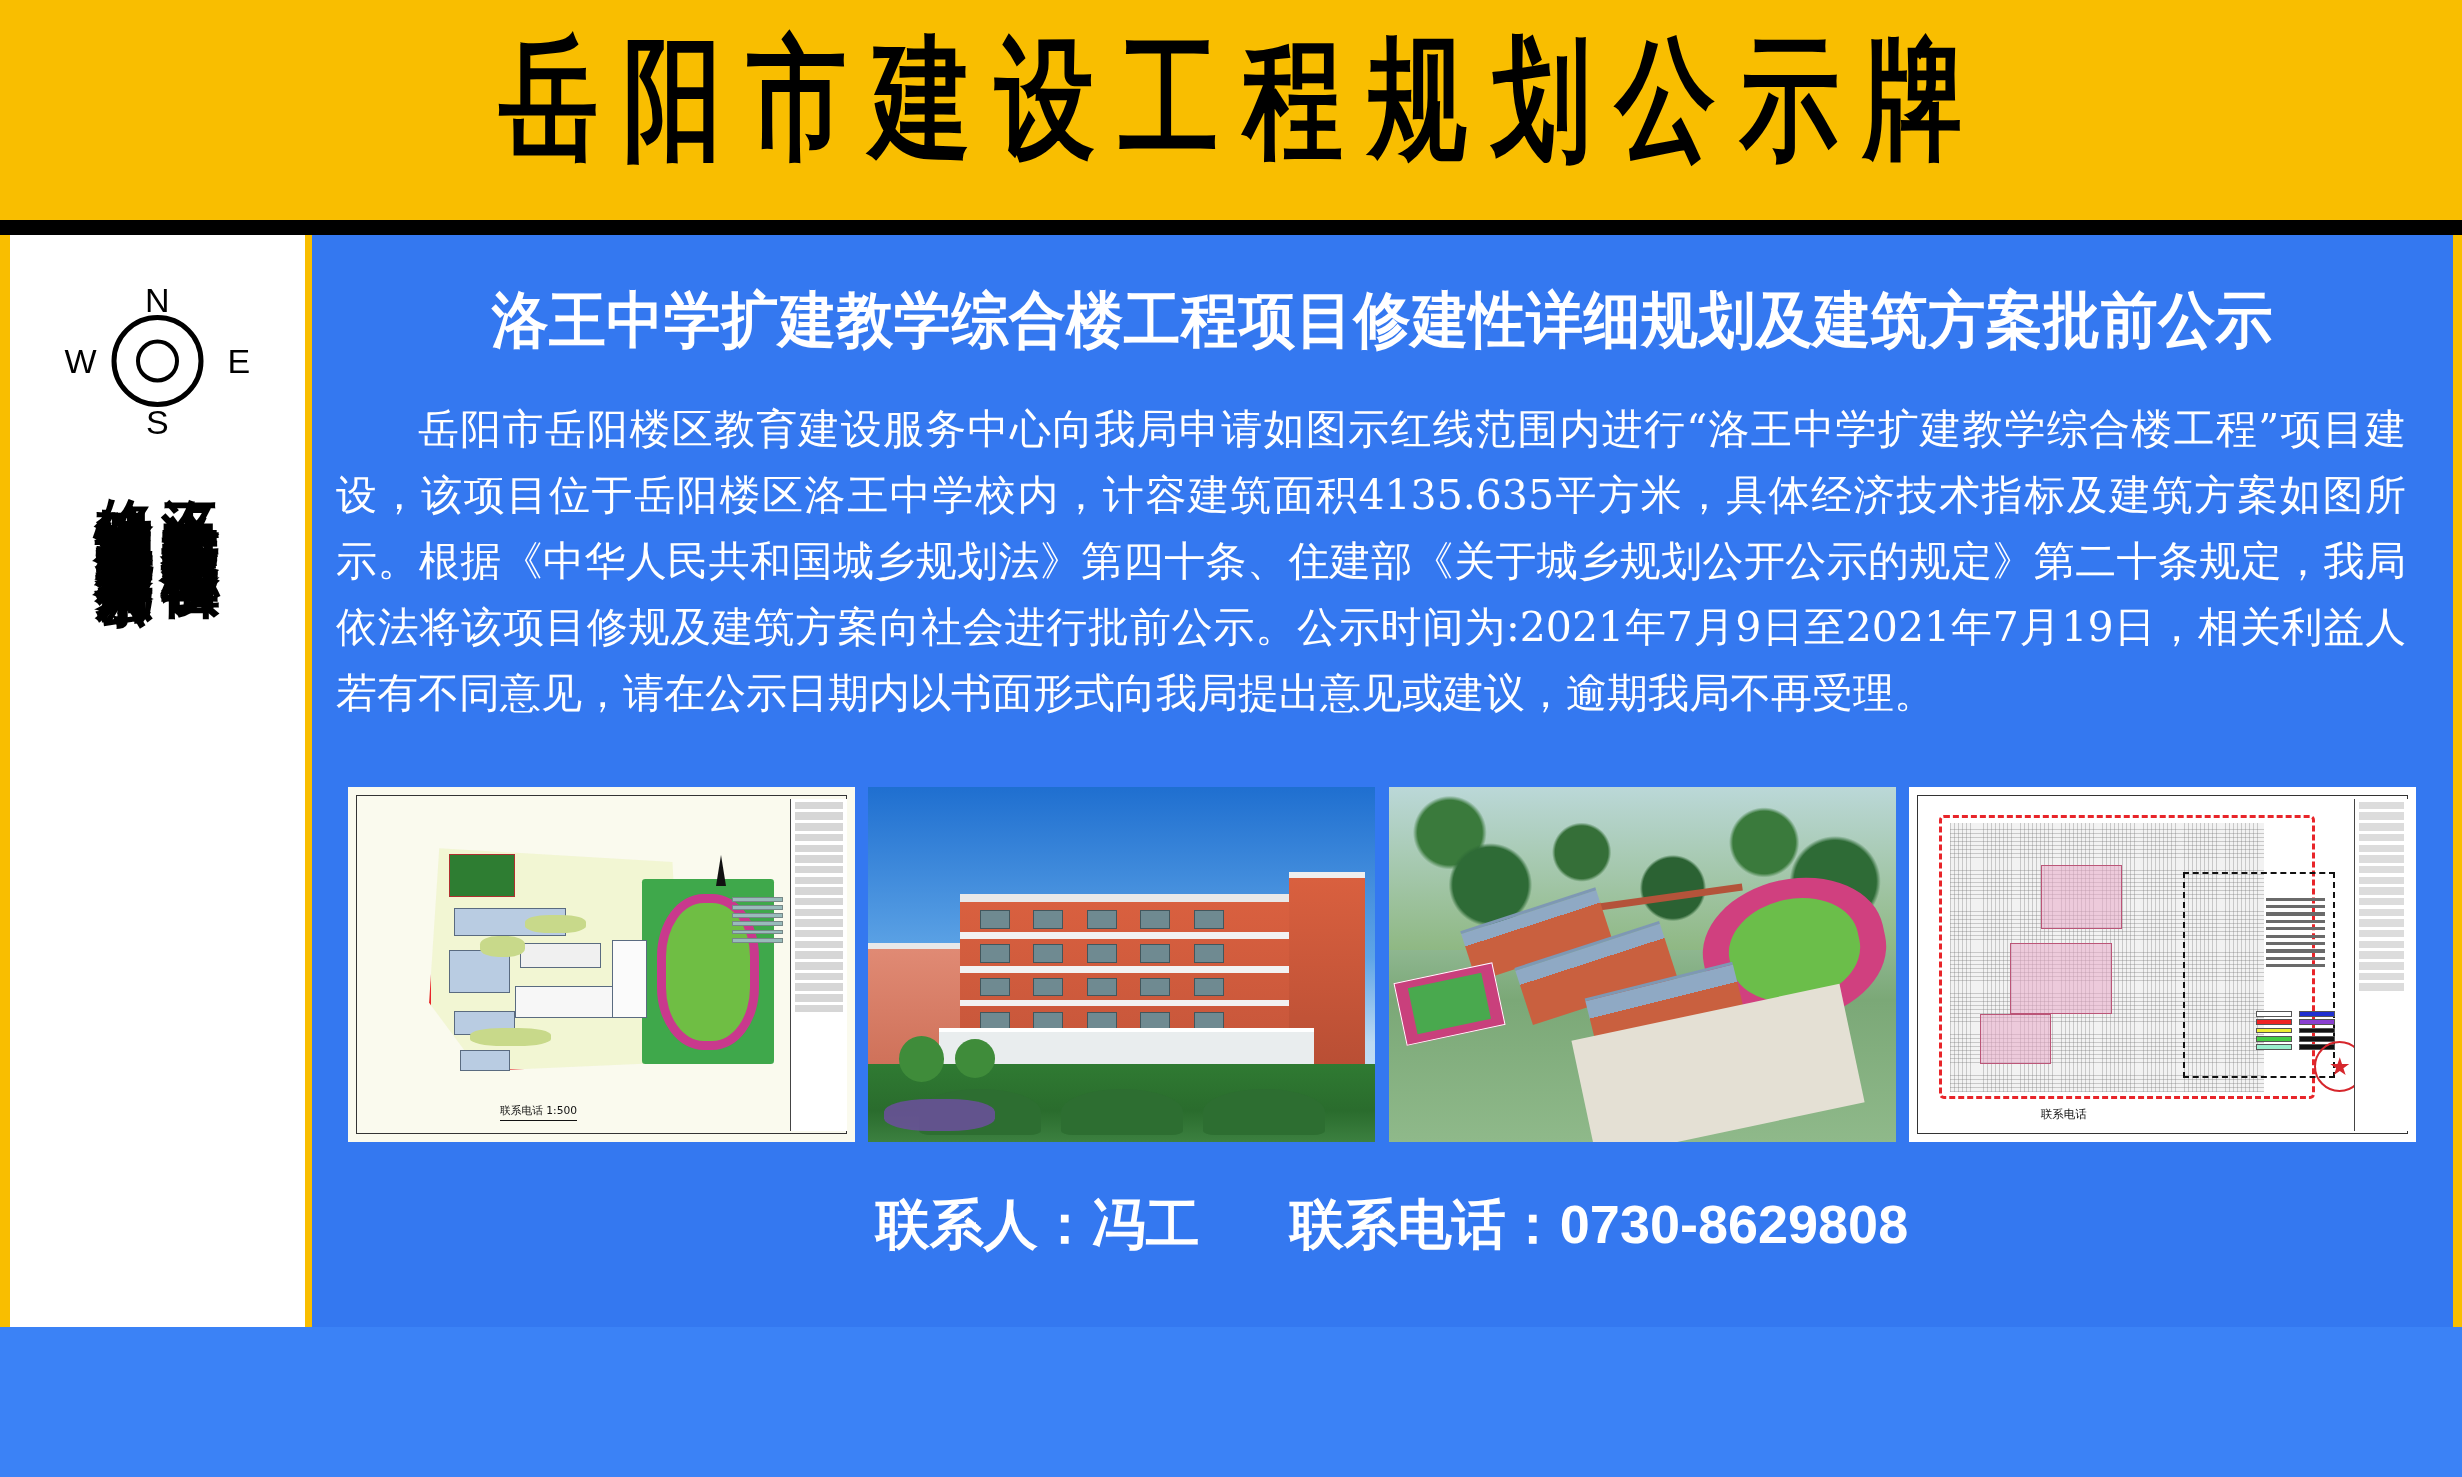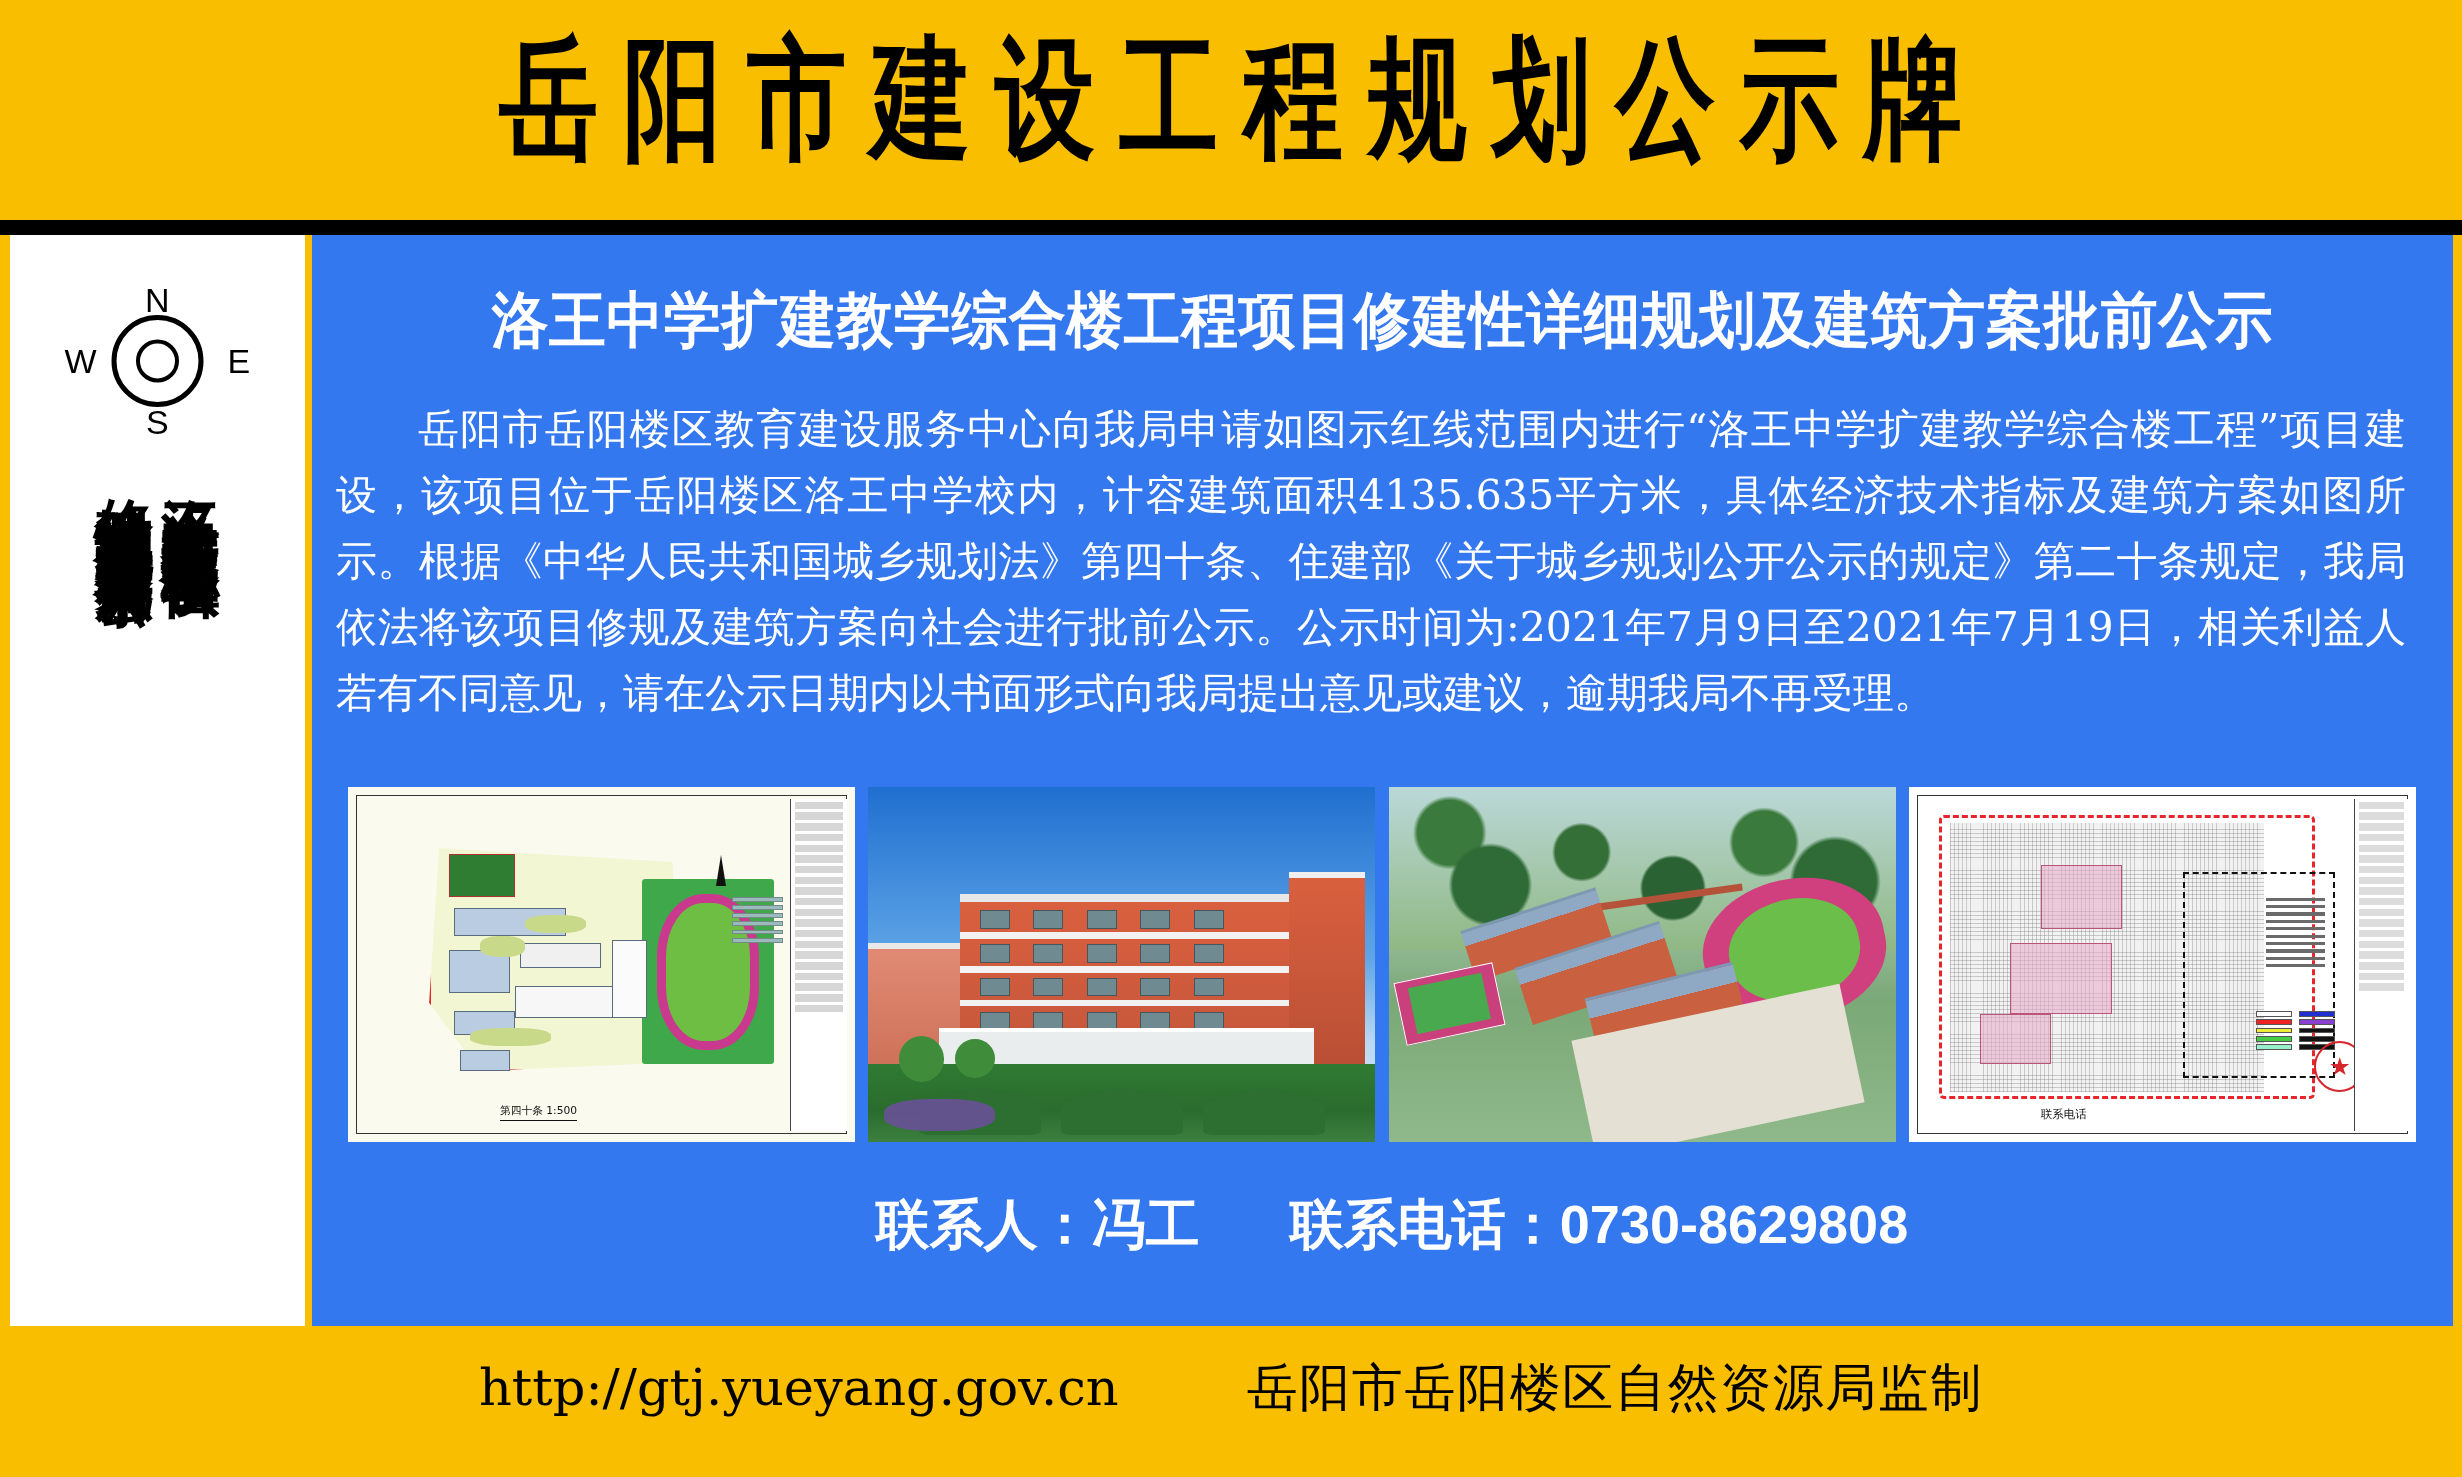--- a/index.html
+++ b/index.html
@@ -426,21 +426,21 @@
                 <i></i>
                 <i></i>
                 <i></i>
                 <i></i>
                 <i></i>
                 <i></i>
                 <i></i>
                 <i></i>
                 <i></i>
             </div>
-            <div class="plan-caption">第四十条  1:500</div>
+            <div class="plan-caption">联系电话  1:500</div>
           </div>
         </div>
 
         <div class="imgbox">
           <div class="rend">
             <div class="rend-left"></div>
             <div class="rend-bldg">
               <div class="floor" style="top:18%"></div>
               <div class="floor" style="top:38%"></div>
               <div class="floor" style="top:58%"></div>
@@ -551,21 +551,15 @@
 
       </div>
 
       <div class="contact">
         <span>联系人：</span><span>冯工</span><span class="gap"></span><span>联系电话：</span><span>0730-8629808</span>
       </div>
 
     </div>
   </div>
 
-  <div class="footer">
-    <div class="footer-inner">
-      <div class="footer-url">http://gtj.yueyang.gov.cn</div>
-      <div class="footer-org">岳阳市岳阳楼区自然资源局监制</div>
-    </div>
-  </div>
 
 </div>
 
 
 </body></html>

